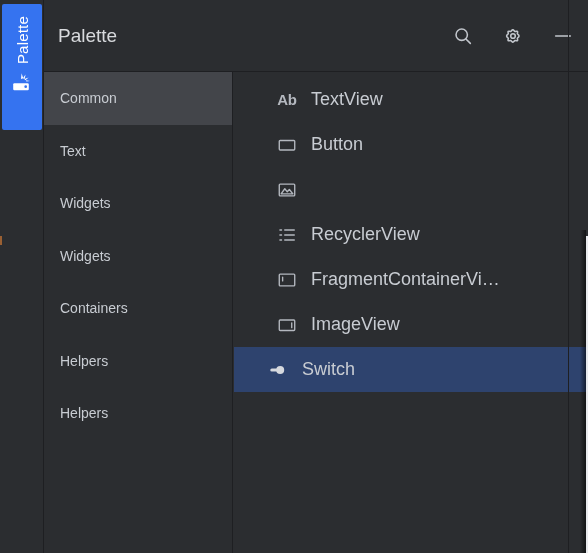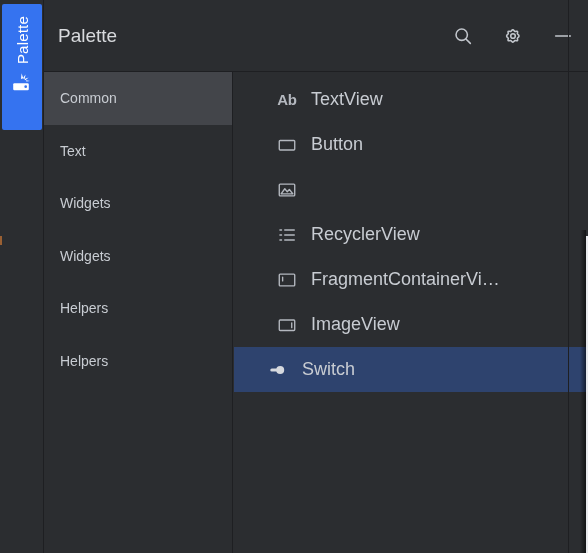--- a/index.html
+++ b/index.html
@@ -291,20 +291,23 @@
         <div class="cat-item">
           <span>Text</span>
         </div>
         <div class="cat-item">
           <span>Widgets</span>
         </div>
         <div class="cat-item">
           <span>Widgets</span>
         </div>
         <div class="cat-item">
+          <span>Containers</span>
+        </div>
+        <div class="cat-item">
           <span>Helpers</span>
         </div>
         <div class="cat-item">
           <span>Helpers</span>
         </div>
       </div>
 
       <div class="widget-col">
 
         <div class="wg-item">

